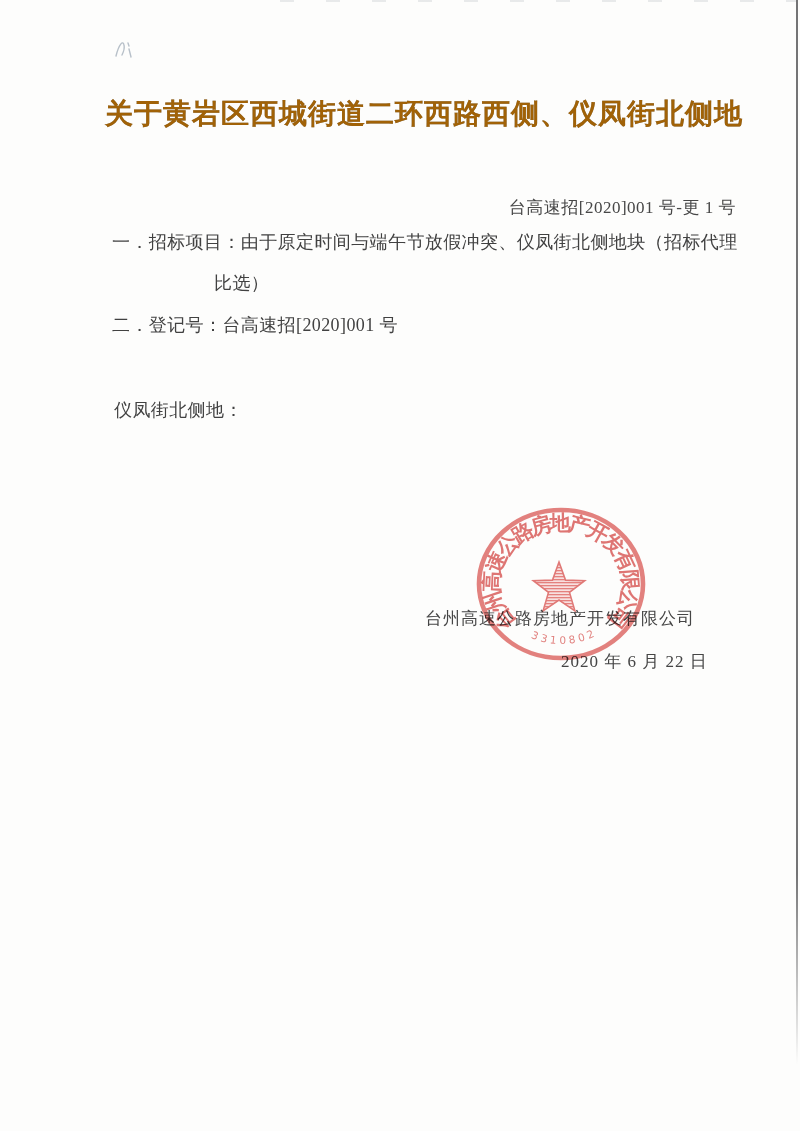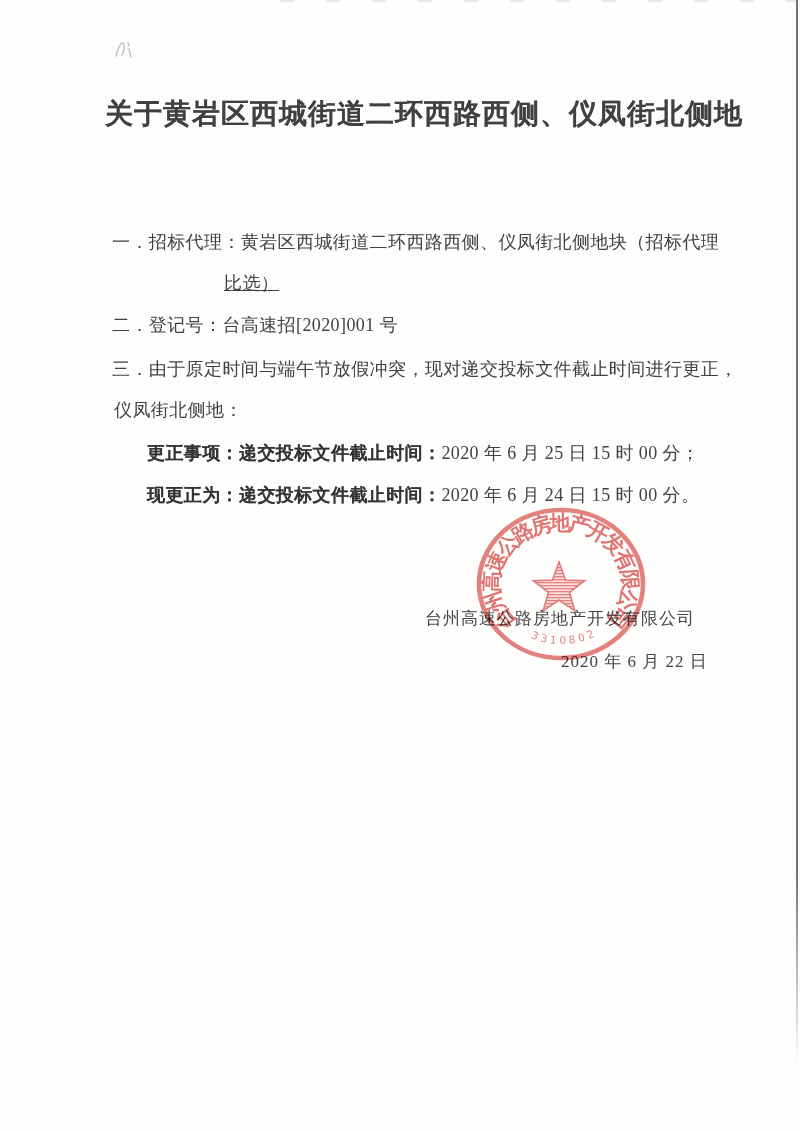--- a/index.html
+++ b/index.html
@@ -20,21 +20,21 @@
   }
   
   .scan-edge-right{
     position:absolute;top:0;right:2px;width:2px;height:1065px;
     background:linear-gradient(to bottom,rgba(70,70,72,.75) 0 82%,rgba(70,70,72,0) 100%);
   }
   .handwritten-mark{position:absolute;left:112px;top:36px;opacity:.65;}
   .title{
     position:absolute;left:48px;right:0;
     text-align:center;
-    font-size:28px;font-weight:bold;color:#404040;
+    font-size:28px;font-weight:bold;color:#a16207;
     letter-spacing:1px;white-space:nowrap;
     text-shadow:0 0 .6px rgba(52,52,52,.55);
   }
   .title.l1{top:95px;}
   .title.l2{top:141px;}
   .refno{
     position:absolute;top:196px;right:64px;
     font-size:17px;color:#474747;white-space:nowrap;letter-spacing:.5px;
   }
   .bodyline{
@@ -65,33 +65,27 @@
 
   <div class="scan-noise-top"></div>
   <div class="scan-edge-right"></div>
 
   <svg class="handwritten-mark" width="30" height="26" viewBox="0 0 30 26">
     <path d="M4,20 C7,8 11,4 12,9 C13,13 11,17 10,19 M16,7 l1,3 M17,13 l2,8" fill="none" stroke="#93a0ae" stroke-width="1.4" stroke-linecap="round"></path>
   </svg>
 
   <div class="title l1">关于黄岩区西城街道二环西路西侧、仪凤街北侧地</div>
 
+  <div class="refno">台高速招[2020]001 号-更 1 号</div>
 
-  <div class="bodyline" style="left:112px;top:230px;">一．招标代理：黄岩区西城街道二环西路西侧、仪凤街北侧地块（招标代理</div>
-  <div class="bodyline" style="left:224px;top:271px;text-decoration:underline;">比选）</div>
+  <div class="bodyline" style="left:112px;top:230px;">一．招标项目：由于原定时间与端午节放假冲突、仪凤街北侧地块（招标代理</div>
+  <div class="bodyline" style="left:214px;top:271px;">比选）</div>
   <div class="bodyline" style="left:112px;top:313px;text-align:center;">二．登记号：台高速招[2020]001 号</div>
-  <div class="bodyline" style="left:112px;top:357px;">三．由于原定时间与端午节放假冲突，现对递交投标文件截止时间进行更正，</div>
   <div class="bodyline" style="left:114px;top:398px;">仪凤街北侧地：</div>
 
-  <div class="corr" style="top:441px;">
-    <b>更正事项：</b><b>递交投标文件截止时间：</b><span>2020 年 6 月 25 日 15 时 00 分；</span>
-  </div>
-  <div class="corr" style="top:483px;">
-    <b>现更正为：</b><b>递交投标文件截止时间：</b><span>2020 年 6 月 24 日 15 时 00 分。</span>
-  </div>
 
   <div class="sig" style="left:425px;top:607px;">台州高速公路房地产开发有限公司</div>
   <div class="sig" style="left:549px;top:650px;margin-left:12px;">2020 年 6 月 22 日</div>
 
   <svg class="seal" width="245" height="225" viewBox="440 468 245 225">
     <defs>
       <pattern id="starHatch" width="4" height="3" patternUnits="userSpaceOnUse">
         <rect width="4" height="3" fill="rgba(233,130,128,0.28)"></rect>
         <rect y="0" width="4" height="1.3" fill="rgba(221,85,82,0.85)"></rect>
       </pattern>

